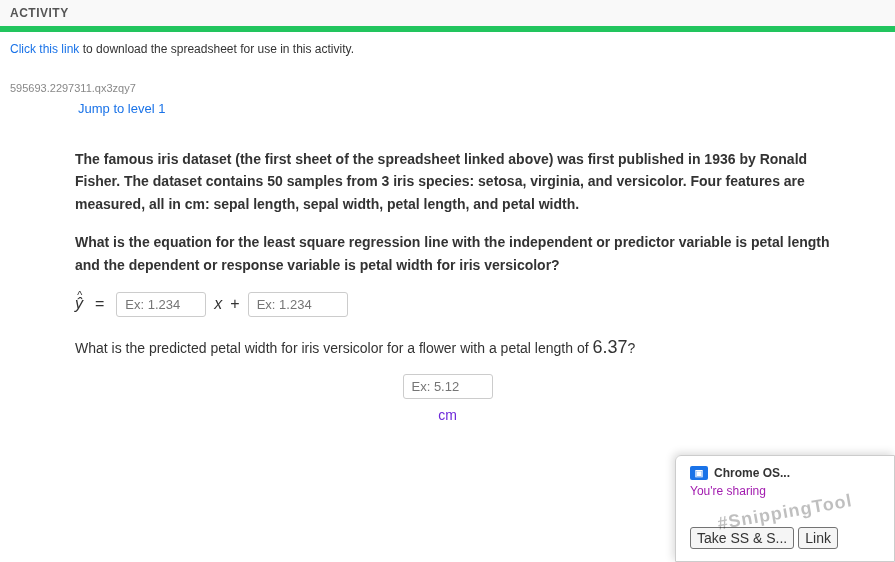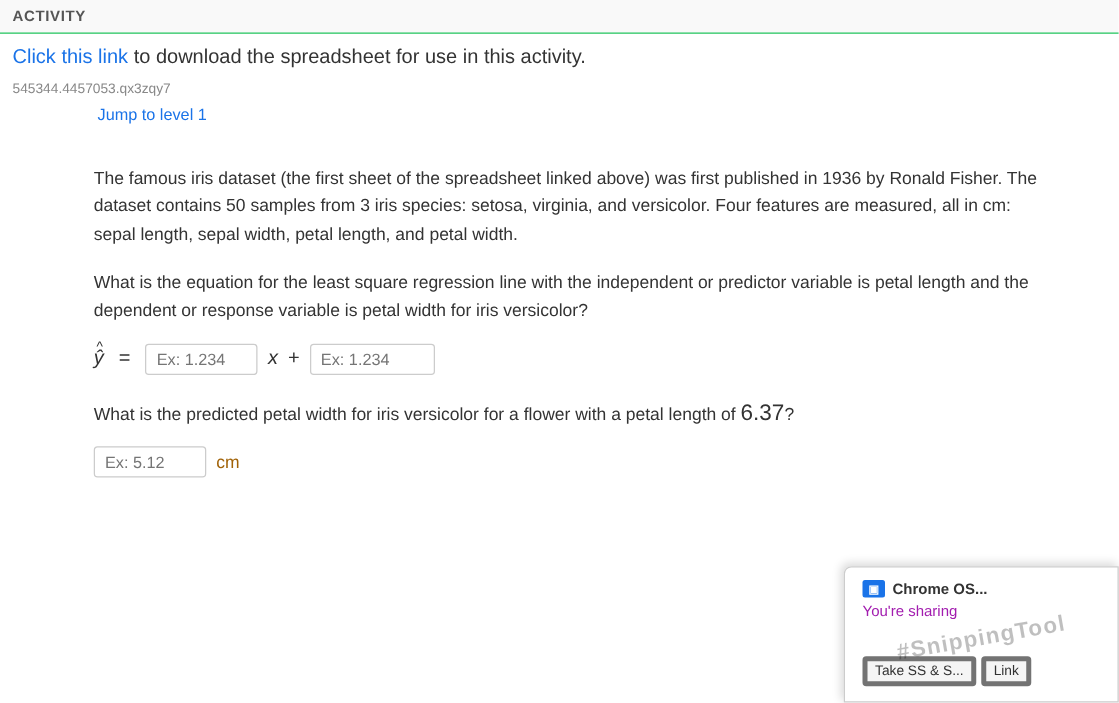--- a/index.html
+++ b/index.html
@@ -9,21 +9,21 @@
       color: #333;
       background: #fff;
       width: 895px;
       min-height: 562px;
       overflow: hidden;
     }
 
     .top-bar {
       display: flex;
       align-items: flex-start;
-      border-bottom: 1px solid #22c55e;
+      border-bottom: 6px solid #22c55e;
       padding: 6px 10px;
       background: #f9f9f9;
     }
 
     .activity-label {
       font-size: 12px;
       font-weight: bold;
       color: #555;
       text-transform: uppercase;
       letter-spacing: 0.5px;
@@ -33,22 +33,22 @@
     .activity-title {
       font-size: 13px;
       color: #333;
     }
 
     .content-area {
       padding: 10px 10px 10px 10px;
     }
 
     .click-link-line {
-      margin-bottom: 10px;
-      font-size: 16px;
+      margin-bottom: 26px;
+      font-size: 12px;
       color: #333;
     }
 
     .click-link-line a {
       color: #1a73e8;
       text-decoration: none;
     }
 
     .file-id {
       font-size: 11px;
@@ -64,20 +64,21 @@
       color: #1a73e8;
       text-decoration: none;
       cursor: pointer;
     }
 
     .paragraph {
       margin: 0 43px 16px 65px;
       font-size: 14px;
       color: #333;
       line-height: 1.6;
+      font-weight: bold;
     }
 
     .equation-row {
       display: flex;
       align-items: center;
       margin: 12px 65px 16px 65px;
       gap: 8px;
     }
 
     .y-hat-symbol {
@@ -136,29 +137,30 @@
     .bold-value {
       font-weight: normal;
       font-size: 18px;
     }
 
     .answer-row {
       display: flex;
       align-items: center;
       margin: 0 65px 16px 65px;
       gap: 8px;
+      flex-direction: column;
     }
 
     .input-answer {
       width: 90px;
     }
 
     .cm-label {
       font-size: 14px;
-      color: #a16207;
+      color: #6d28d9;
     }
 
     
     .snipping-overlay {
       position: fixed;
       bottom: 0;
       right: 0;
       width: 220px;
       background: rgba(255,255,255,0.97);
       border: 1px solid #ccc;
@@ -207,22 +209,22 @@
     }
 
     .snipping-share-row {
       display: flex;
       gap: 4px;
       align-items: center;
       margin-top: 4px;
     }
 
     .snipping-btn {
-      font-size: 11px;
-      border: 4px solid #737373;
+      font-size: 14px;
+      border: 1px solid #737373;
       border-radius: 3px;
       padding: 2px 6px;
       cursor: pointer;
       background: #f5f5f5;
       color: #333;
     }
   </style>
 </head>
 <body>
 
@@ -231,21 +233,21 @@
 </div>
 
 <div class="content-area">
 
   
   <div class="click-link-line">
     <a href="#">Click this link</a><span> to download the spreadsheet for use in this activity.</span>
   </div>
 
   
-  <div class="file-id">545344.4457053.qx3zqy7</div>
+  <div class="file-id">595693.2297311.qx3zqy7</div>
 
   
   <a class="jump-link" href="#">Jump to level 1</a>
 
   
   <div class="paragraph">The famous iris dataset (the first sheet of the spreadsheet linked above) was first published in 1936 by Ronald Fisher. The dataset contains 50 samples from 3 iris species: setosa, virginia, and versicolor. Four features are measured, all in cm: sepal length, sepal width, petal length, and petal width.</div>
 
   
   <div class="paragraph">What is the equation for the least square regression line with the independent or predictor variable is petal length and the dependent or response variable is petal width for iris versicolor?</div>
 

